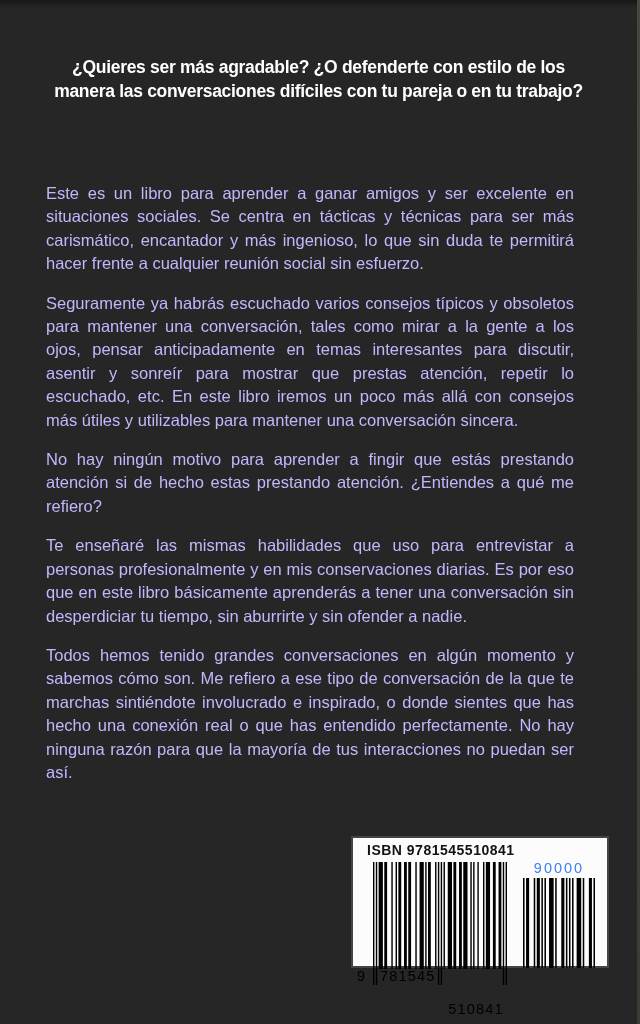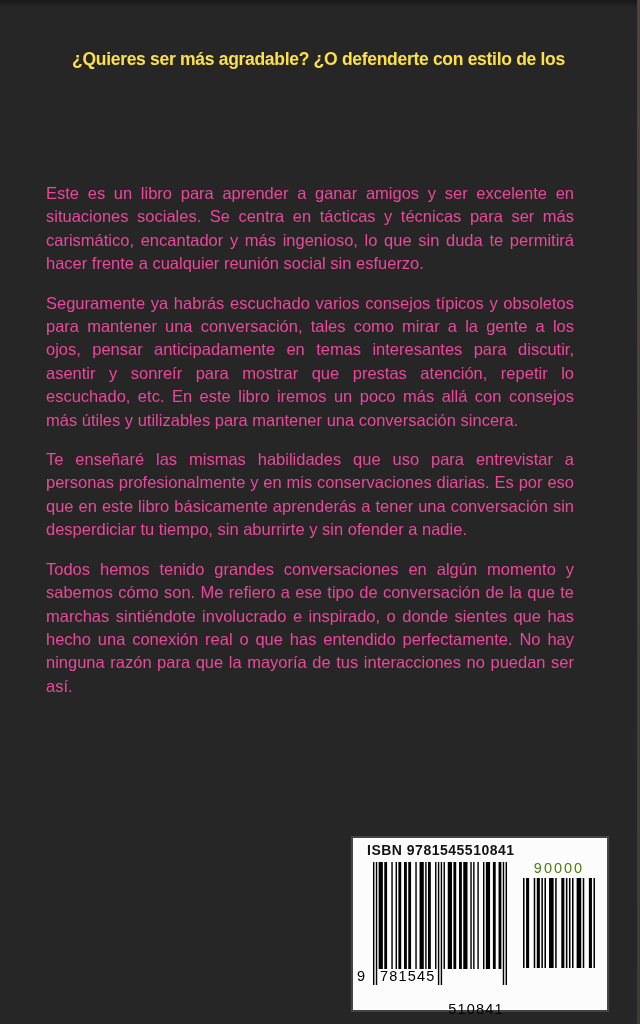--- a/index.html
+++ b/index.html
@@ -22,45 +22,45 @@
     background: linear-gradient(to bottom, rgba(0,0,0,0.38), rgba(0,0,0,0));
     pointer-events: none;
   }
   .edge {
     position: absolute; top: 0; right: 0; bottom: 0; width: 3px;
     background: linear-gradient(to bottom, #4a463f, #3e3a35);
   }
 
   .heading {
     position: absolute;
-    top: 48px; left: 24px; right: 27px;
+    top: 56px; left: 24px; right: 27px;
     text-align: center;
-    color: #fde047;
+    color: #ffffff;
     font-weight: bold;
     font-size: 17.5px;
     line-height: 23.5px;
     letter-spacing: -0.3px;
   }
   .heading div { white-space: nowrap; }
 
   .body-text {
     position: absolute;
     top: 182px; left: 46px; width: 528px;
-    color: #ec4899;
+    color: #c4b5fd;
     font-size: 16.5px;
     line-height: 23.4px;
     text-align: justify;
   }
   .body-text p { margin: 0 0 16px 0; }
   .body-text p:last-child { margin-bottom: 12px; }
 
   .barcode-box {
     position: absolute;
     left: 351px; top: 836px;
-    width: 258px; height: 176px;
+    width: 258px; height: 132px;
     background: #fcfcfc;
     border: 2px solid #454545;
     box-sizing: border-box;
   }
   .isbn-label {
     position: absolute; left: 14px; top: 4px;
     color: #121212;
     font-size: 14px; font-weight: bold;
     letter-spacing: 0.5px;
     white-space: nowrap;
@@ -72,38 +72,40 @@
     color: #000;
     font-size: 14.5px; line-height: 16px;
     white-space: nowrap;
   }
   .d-lead { left: 4px; top: 130px; }
   .d-g1 { left: 27px; top: 130px; width: 60px; text-align: left; letter-spacing: 1.2px; }
   .d-g2 { left: 93px; top: 130px; width: 60px; text-align: center; letter-spacing: 1.2px; margin-top: 33px; }
   .supp-label {
     position: absolute; left: 170px; top: 22px; width: 72px;
     text-align: center;
-    color: #4d7c0f;
+    color: #3b82f6;
     font-size: 14.5px; line-height: 16px;
     letter-spacing: 2px;
   }
   .supp-barcode { position: absolute; left: 170px; top: 40px; width: 72px; height: 90px; }
 </style>
 </head>
 <body>
 
 <div class="cover">
 
   <div class="heading">
     <div>¿Quieres ser más agradable? ¿O defenderte con estilo de los</div>
+    <div>manera las conversaciones difíciles con tu pareja o en tu trabajo?</div>
   </div>
 
   <div class="body-text">
     <p>Este es un libro para aprender a ganar amigos y ser excelente en situaciones sociales. Se centra en tácticas y técnicas para ser más carismático, encantador y más ingenioso, lo que sin duda te permitirá hacer frente a cualquier reunión social sin esfuerzo.</p>
     <p>Seguramente ya habrás escuchado varios consejos típicos y obsoletos para mantener una conversación, tales como mirar a la gente a los ojos, pensar anticipadamente en temas interesantes para discutir, asentir y sonreír para mostrar que prestas atención, repetir lo escuchado, etc. En este libro iremos un poco más allá con consejos más útiles y utilizables para mantener una conversación sincera.</p>
+    <p>No hay ningún motivo para aprender a fingir que estás prestando atención si de hecho estas prestando atención. ¿Entiendes a qué me refiero?</p>
     <p>Te enseñaré las mismas habilidades que uso para entrevistar a personas profesionalmente y en mis conservaciones diarias. Es por eso que en este libro básicamente aprenderás a tener una conversación sin desperdiciar tu tiempo, sin aburrirte y sin ofender a nadie.</p>
     <p>Todos hemos tenido grandes conversaciones en algún momento y sabemos cómo son. Me refiero a ese tipo de conversación de la que te marchas sintiéndote involucrado e inspirado, o donde sientes que has hecho una conexión real o que has entendido perfectamente. No hay ninguna razón para que la mayoría de tus interacciones no puedan ser así.</p>
   </div>
 
   <div class="barcode-box">
     <div class="isbn-label">ISBN 9781545510841</div>
     <div class="main-barcode" id="main-barcode">
         <svg width="134" height="123">
           <rect x="0.00" y="0" width="1.41" height="123" fill="#000"></rect>
           <rect x="2.82" y="0" width="1.41" height="123" fill="#000"></rect>

